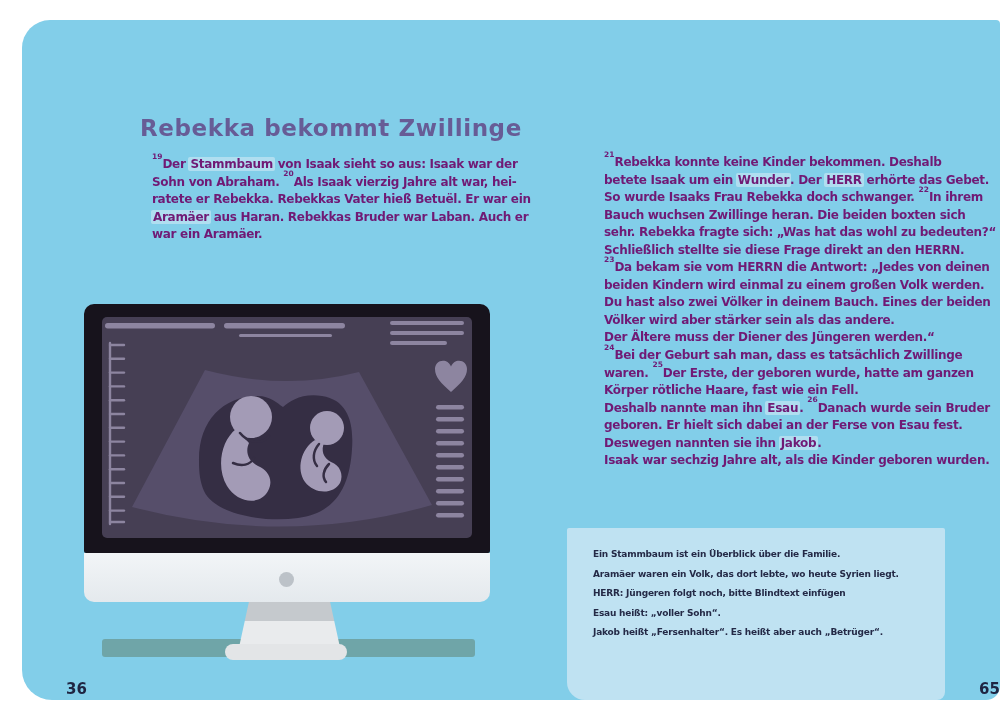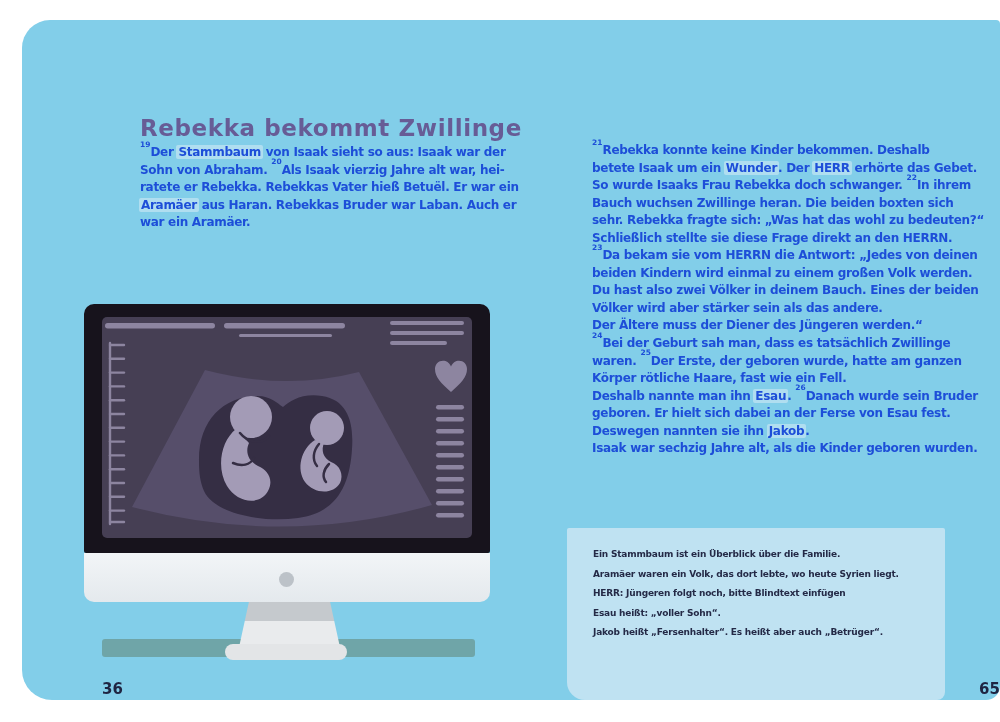--- a/index.html
+++ b/index.html
@@ -12,22 +12,22 @@
     background:#82cee9;
     border-radius:28px 4px 14px 30px;
   }
   .title{
     position:absolute;left:118px;top:80px;
     font-size:23px;font-weight:bold;color:#675c96;letter-spacing:.6px;
     white-space:nowrap;
     text-align:center;
   }
   .bodytext{
-    position:absolute;margin:0;
-    font-size:12px;font-weight:600;color:#1d4ed8;
+    position:absolute;margin:12px;
+    font-size:12px;font-weight:600;color:#701a75;
     line-height:17.5px;letter-spacing:-.3px;white-space:nowrap;
   }
   .bodytext sup{
     font-size:7.5px;letter-spacing:0;position:relative;top:-4.5px;line-height:0;
   }
   .hl{background:#b0def0;border-radius:2px;padding:0 2px;margin:0 -1px;}
   #left-para{left:118px;top:124px;}
   #right-para-1{left:570px;top:122px;}
   #right-para-2{left:570px;top:315px;}
   .reference{
@@ -41,21 +41,21 @@
     padding:20px 26px 0 26px;box-sizing:border-box;
   }
   .entry{
     font-size:9px;font-weight:600;color:#242a47;line-height:12.5px;
     letter-spacing:-.2px;margin-bottom:7px;
     padding-left:13px;text-indent:-13px;
   }
   .pagenum{
     position:absolute;font-size:15px;font-weight:bold;color:#1f2542;
   }
-  #pn-left{left:44px;top:660px;margin-left:36px;}
+  #pn-left{left:44px;top:660px;}
   #pn-right{left:957px;top:660px;}
 
   
   .shadow-strip{
     position:absolute;left:80px;top:619px;width:373px;height:18px;
     background:#6fa5a8;border-radius:3px;
   }
   .neck{
     position:absolute;left:216px;top:580px;width:103px;height:52px;
     clip-path:polygon(11% 0,89% 0,100% 100%,0 100%);

